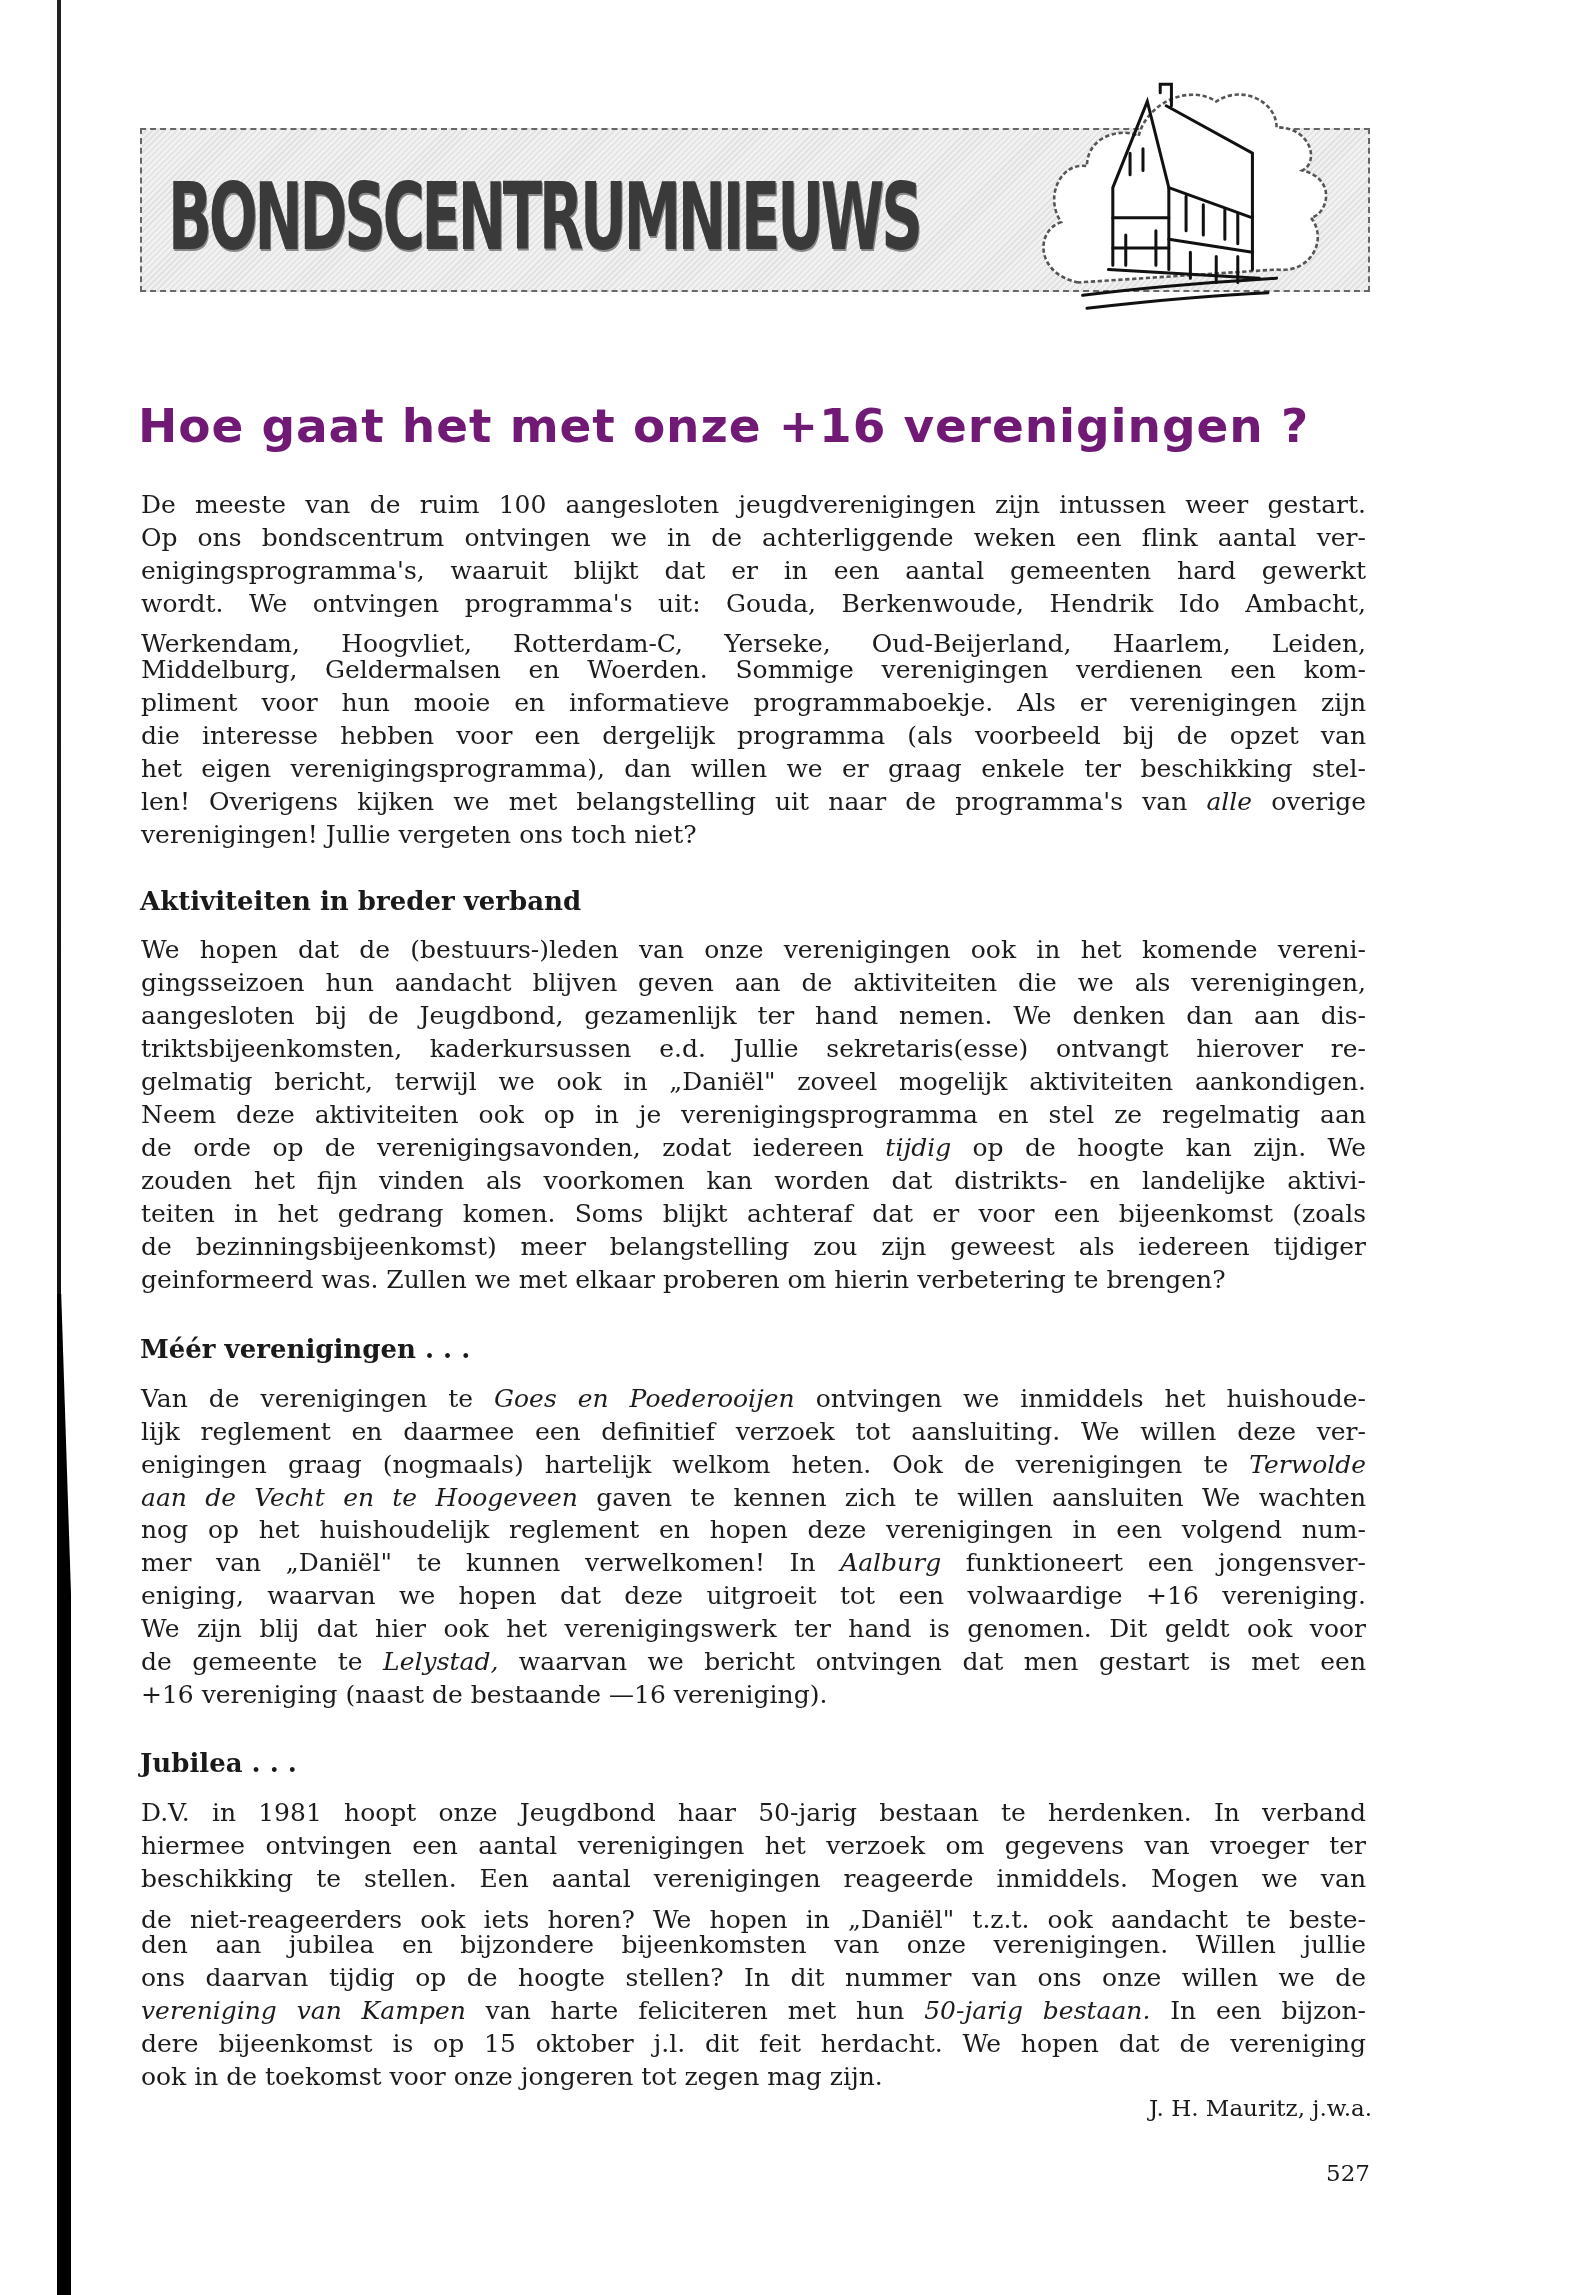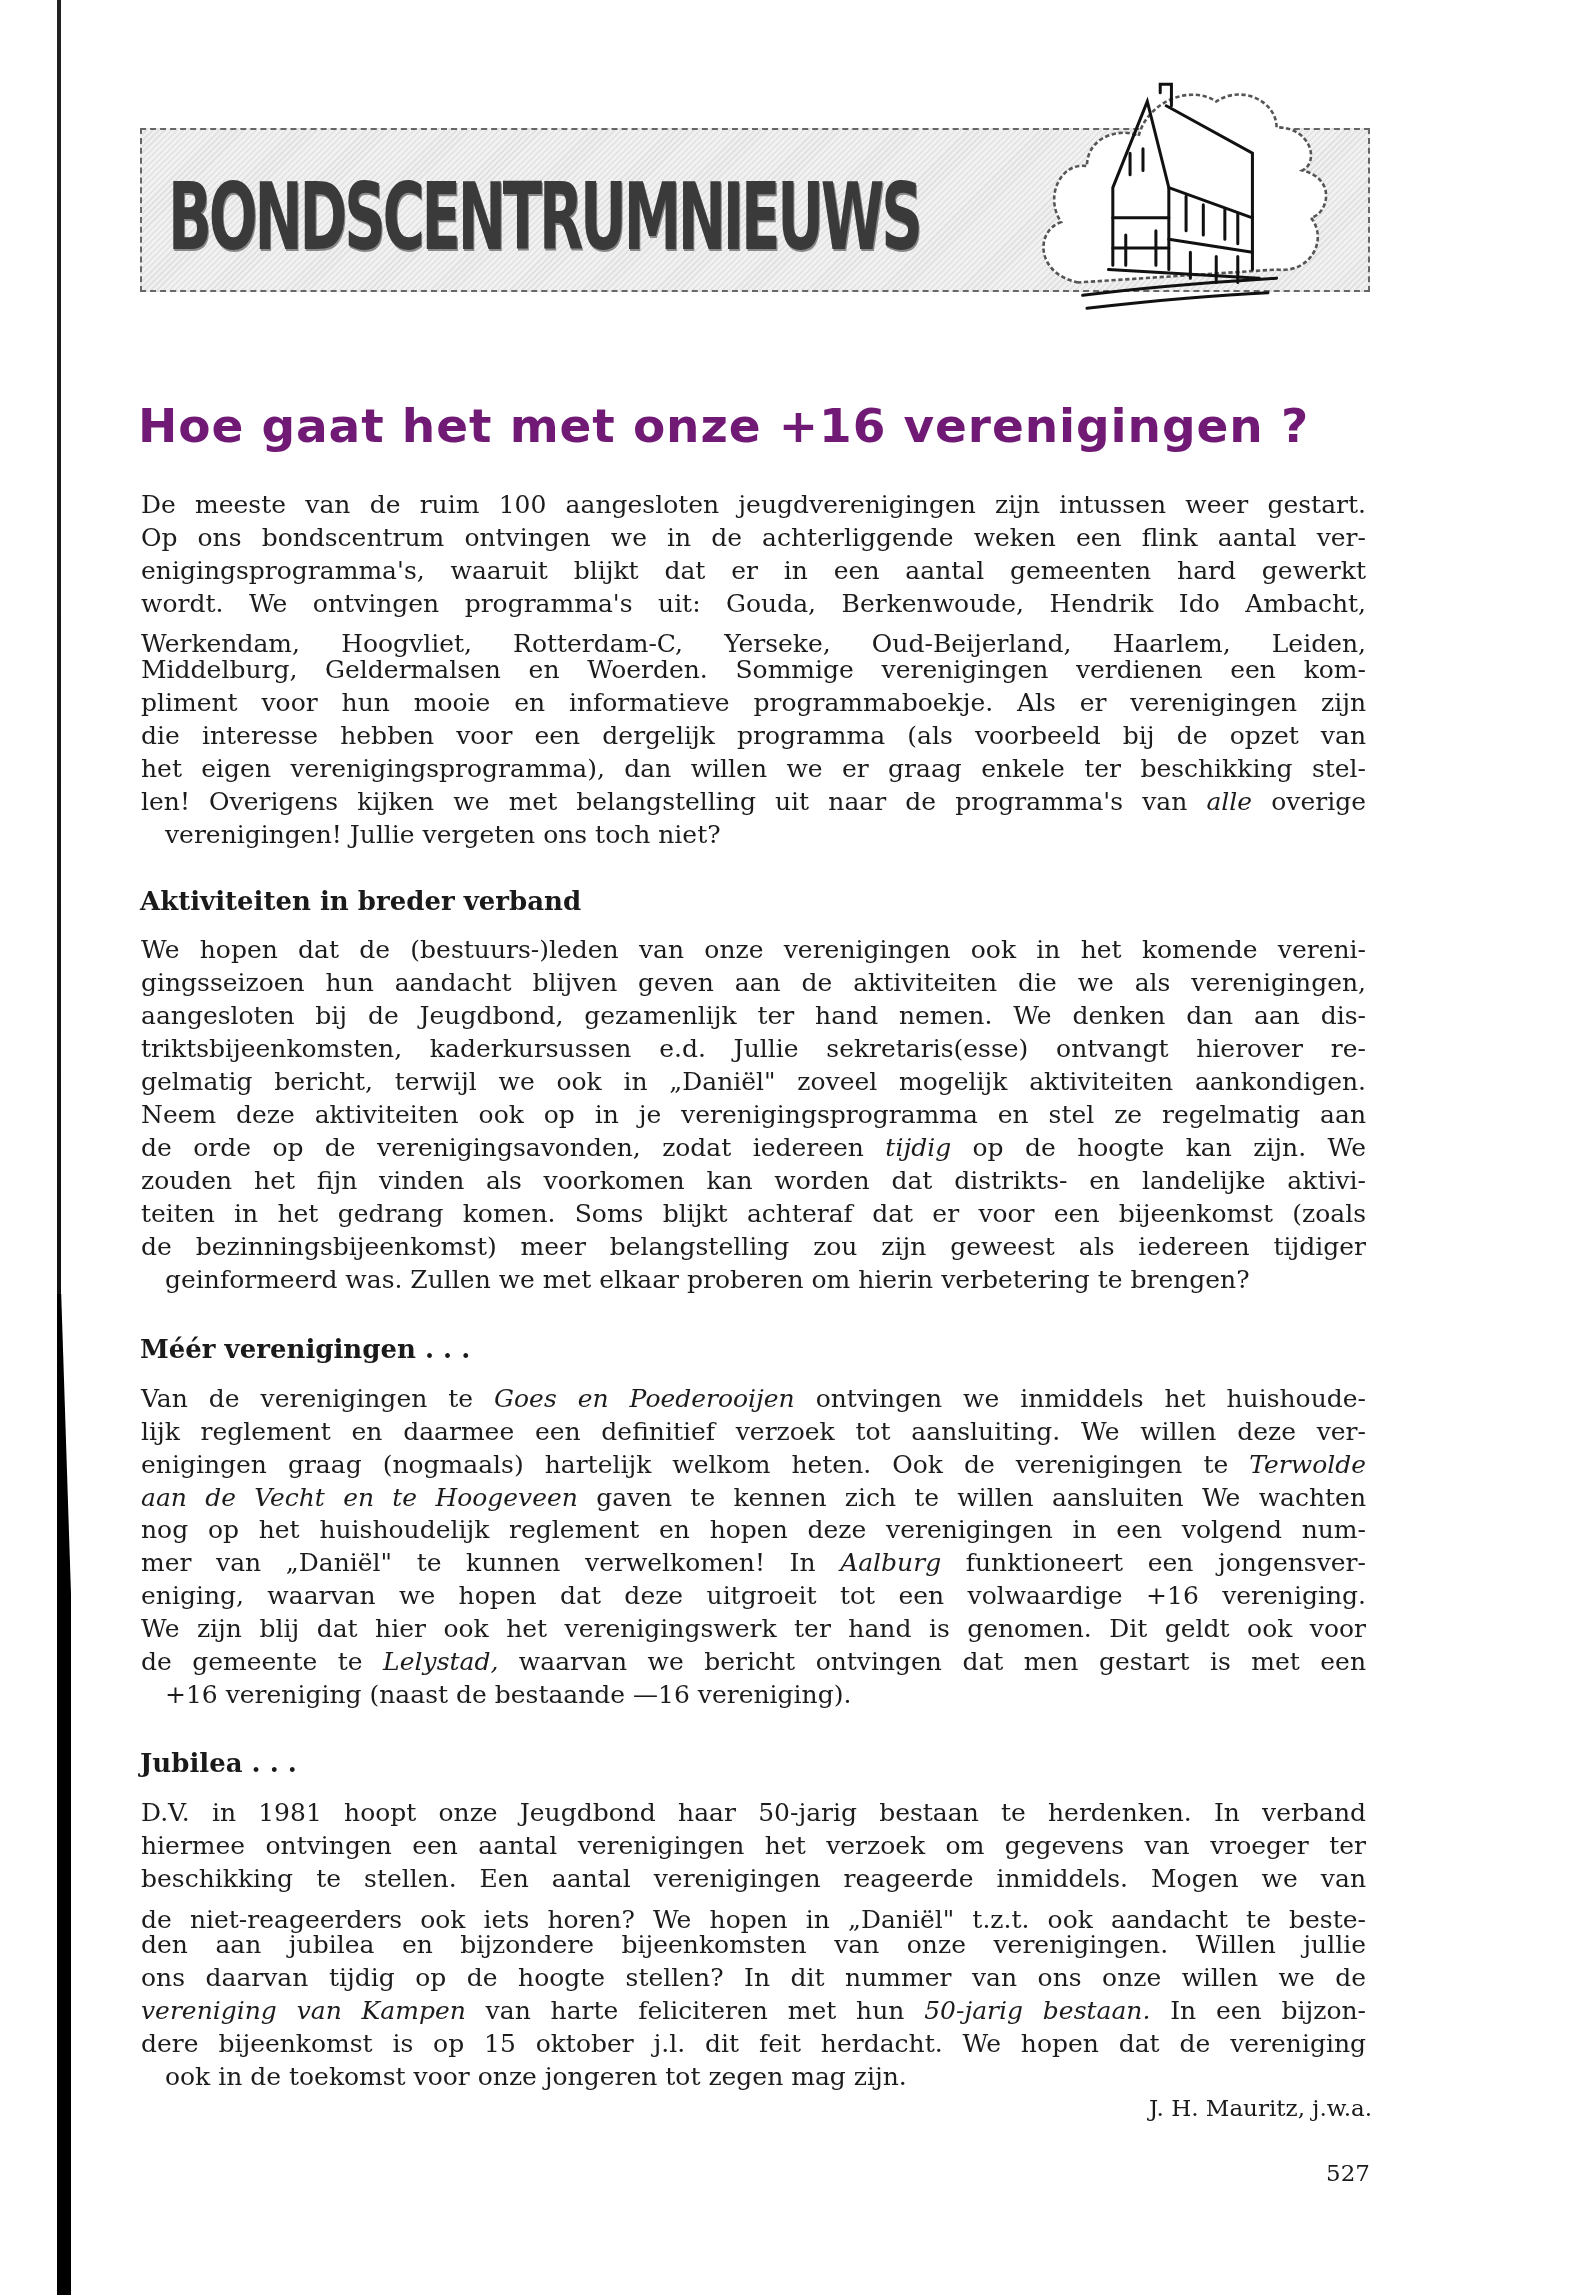--- a/index.html
+++ b/index.html
@@ -41,21 +41,21 @@
   .subhead {
     position: absolute; left: 140px; white-space: nowrap;
     font-family: "DejaVu Serif", serif; font-weight: bold;
     font-size: 26px; line-height: 33px; color: #1a1a1a;
   }
   .line {
     position: absolute; left: 141px; width: 1225px; height: 33px;
     font-size: 25px; line-height: 33px; white-space: nowrap;
     text-align: justify; text-align-last: justify; color: #1c1c1c;
   }
-  .line.last { text-align-last: left; margin-left: 24px; }
+  .line.last { text-align-last: left; }
   .line i { font-style: italic; }
   .signature {
     position: absolute; right: 220px; top: 2092px; font-size: 23px; line-height: 33px;
   }
   .page-number {
     position: absolute; right: 222px; top: 2157px; font-size: 23px; line-height: 33px;
   }
 </style>
 </head>
 <body>

